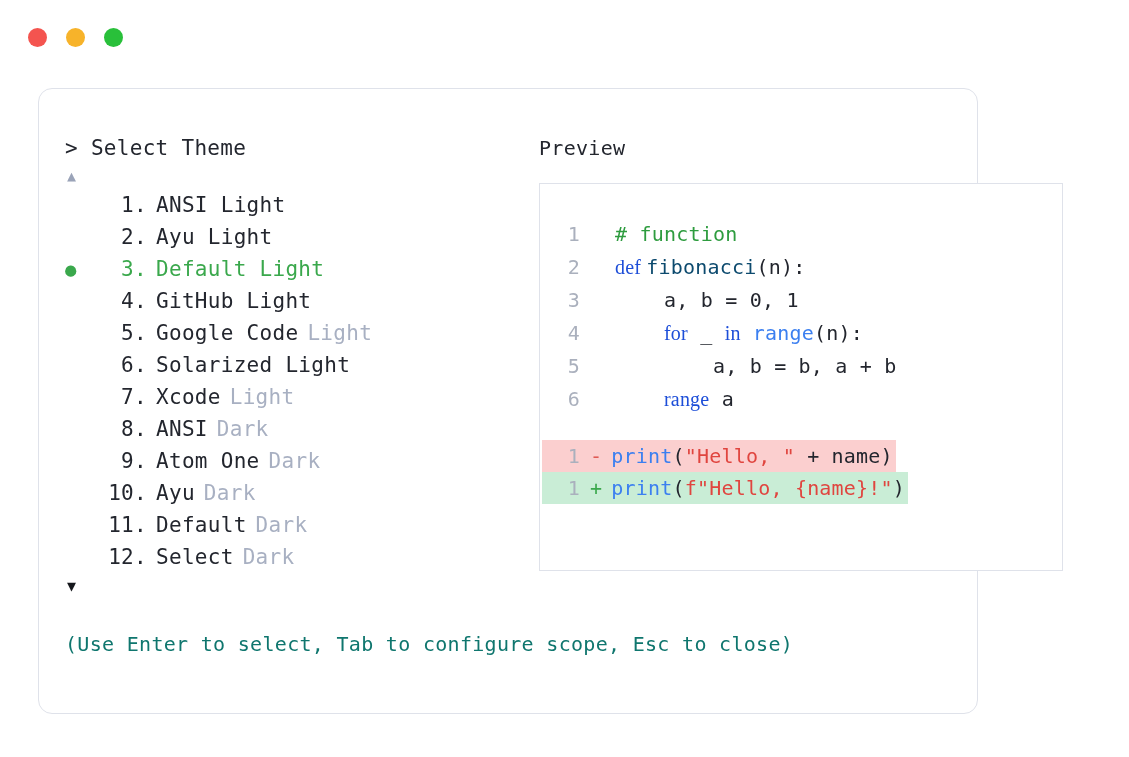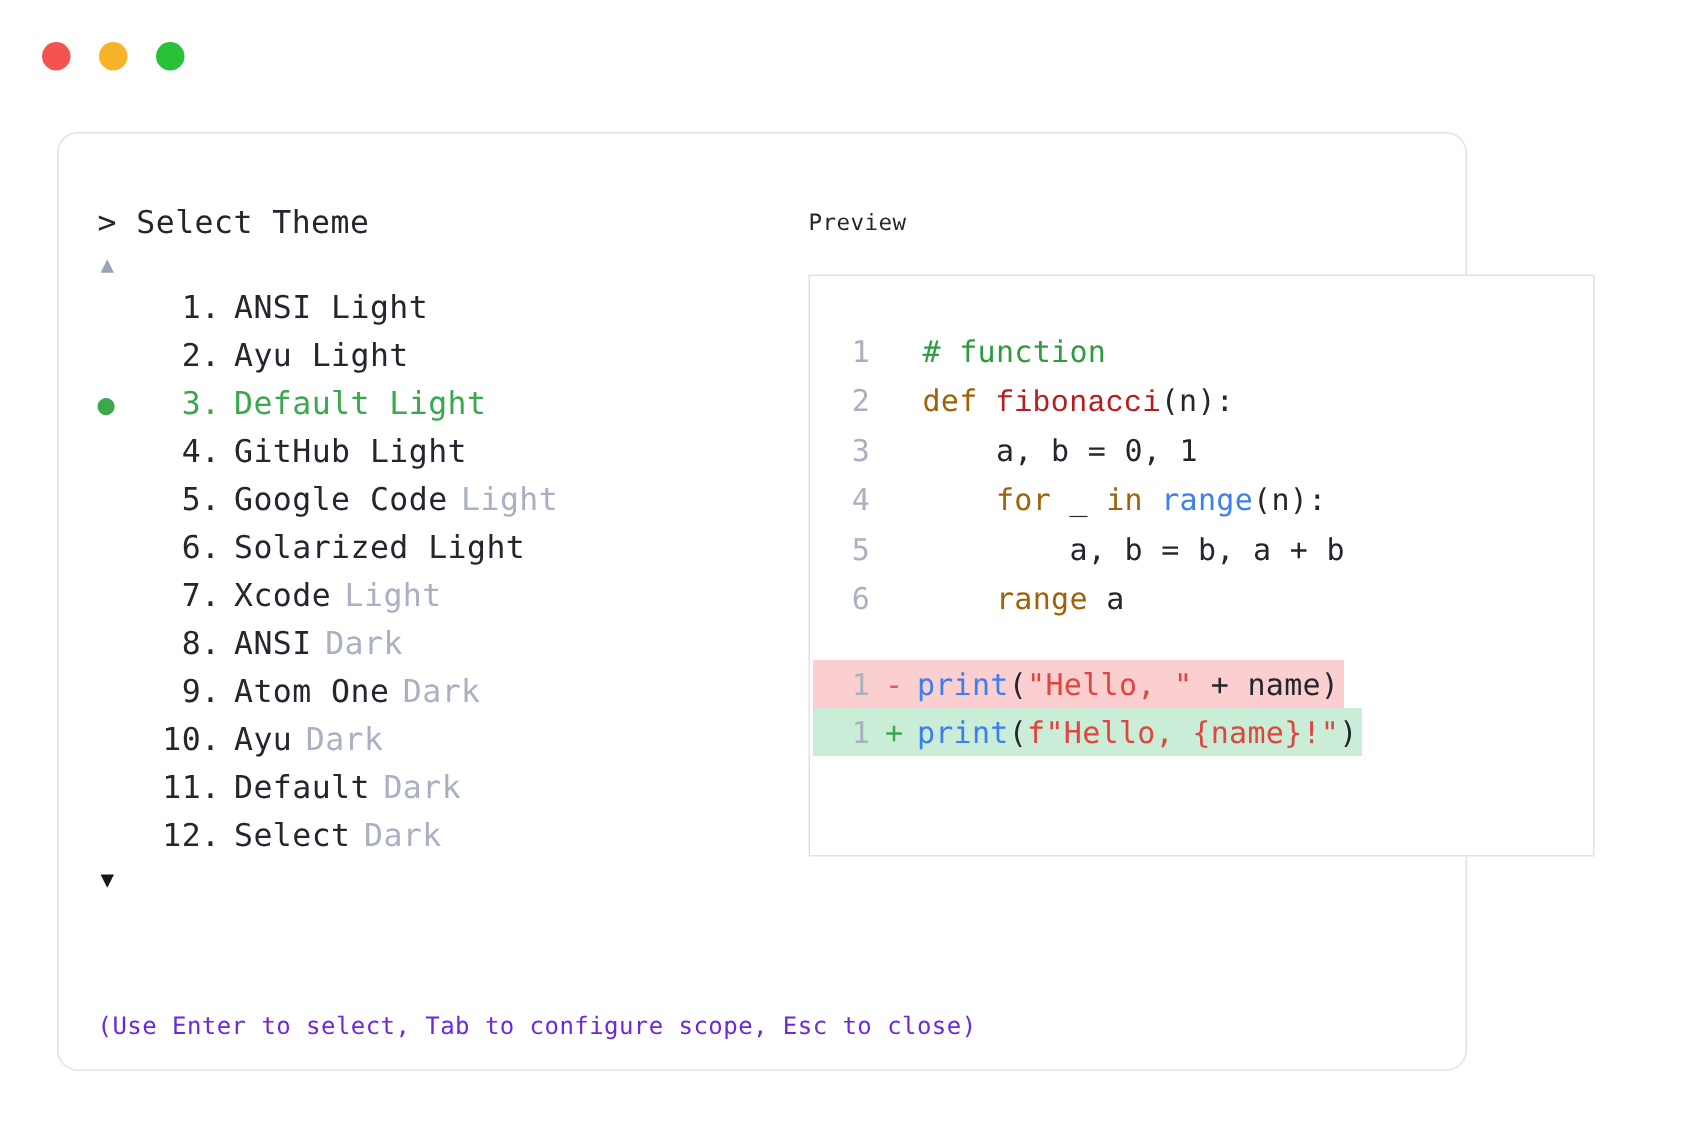--- a/index.html
+++ b/index.html
@@ -123,37 +123,36 @@
   .theme-row.selected .idx-dot,
   .theme-row.selected .name,
   .theme-row.selected .variant {
     color: #3aa84c;
   }
 
   .hint {
     position: absolute;
     left: 26px;
     top: 540px;
-    font-size: 16px;
+    font-size: 20px;
     line-height: 30px;
-    color: #6d28d9;
-    letter-spacing: 0.3px;
-    white-space: pre;
-    margin-top: 40px;
+    color: #0f766e;
+    letter-spacing: 0.3px;
+    white-space: pre;
   }
 
   
   .right-col {
     position: absolute;
     left: 500px;
     top: 44px;
     width: 530px;
   }
   .preview-label {
-    font-size: 15px;
+    font-size: 20px;
     line-height: 30px;
     color: #23262e;
     letter-spacing: 0.3px;
     margin-bottom: 20px;
     white-space: pre;
   }
   .preview-box {
     box-sizing: border-box;
     width: 524px;
     height: 388px;
@@ -208,22 +207,22 @@
   .diff-marker {
     flex: 0 0 auto;
     padding: 0 9px 0 10px;
   }
   .diff-line.removed .diff-marker { color: #e05a54; }
   .diff-line.added .diff-marker { color: #3aa84c; }
   .diff-code { padding-right: 3px; color: #23262e; }
 
   
   .tok-comment  { color: #2e9c3f; }
-  .tok-keyword  { color: #a16207; }
-  .tok-func     { color: #b91c1c; font-family: Liberation Mono, monospace; }
+  .tok-keyword  { color: #1d4ed8; font-family: Liberation Serif, serif; }
+  .tok-func     { color: #0c4a6e; }
   .tok-builtin  { color: #3b7ff0; text-align: right; }
   .tok-plain    { color: #23262e; }
   .tok-string   { color: #e0453f; }
   .tok-number   { color: #23262e; }
 </style>
 </head>
 <body>
 
 <div class="window">
 

